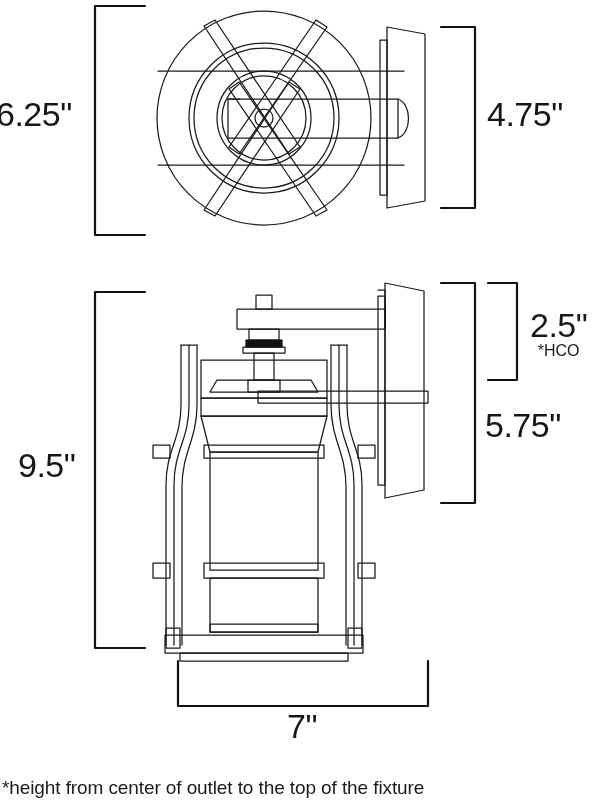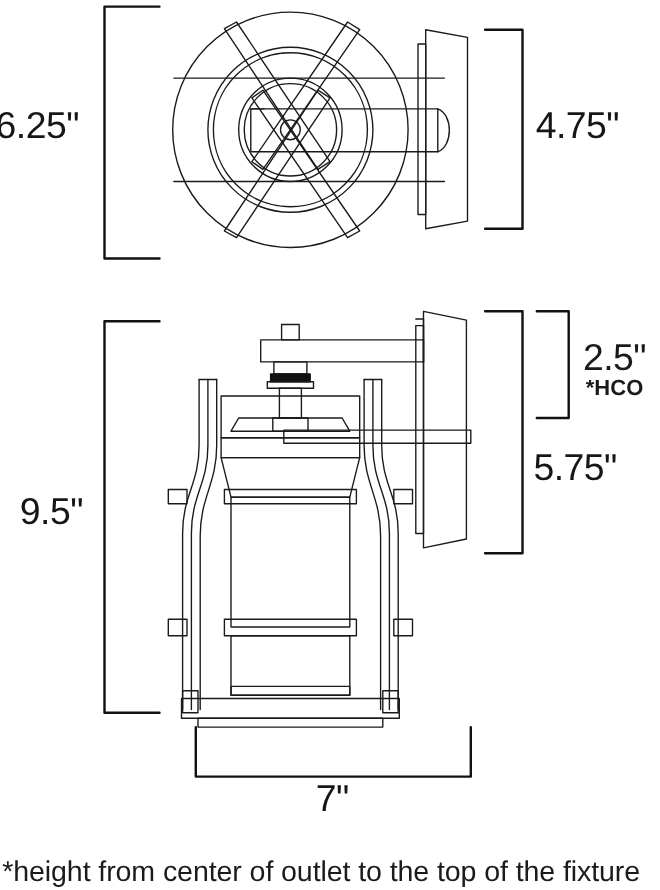--- a/index.html
+++ b/index.html
@@ -17,28 +17,28 @@
     font-size:34px;
     letter-spacing:-0.5px;
     color:#161616;
     white-space:nowrap;
     line-height:1;
   }
   .footnote{
     position:absolute;
     left:2px;
     top:777px;
-    font-size:26px;
+    font-size:19px;
     color:#1b1b1b;
     white-space:nowrap;
     letter-spacing:-0.1px;
   }
   .stack{position:absolute;text-align:center;}
   .stack .l1{font-size:34px;line-height:1;letter-spacing:-0.5px;}
-  .stack .l2{font-size:20px;line-height:1.15;letter-spacing:0;font-weight:bold;}
+  .stack .l2{font-size:16px;line-height:1.15;letter-spacing:0;}
 </style>
 </head>
 <body>
 
 <div id="sheet">
 
   <svg class="drawing" viewBox="0 0 600 809">
     <g fill="none" stroke="#1a1a1a" stroke-width="1.25" stroke-linejoin="round" stroke-linecap="round">
 
       <g>

